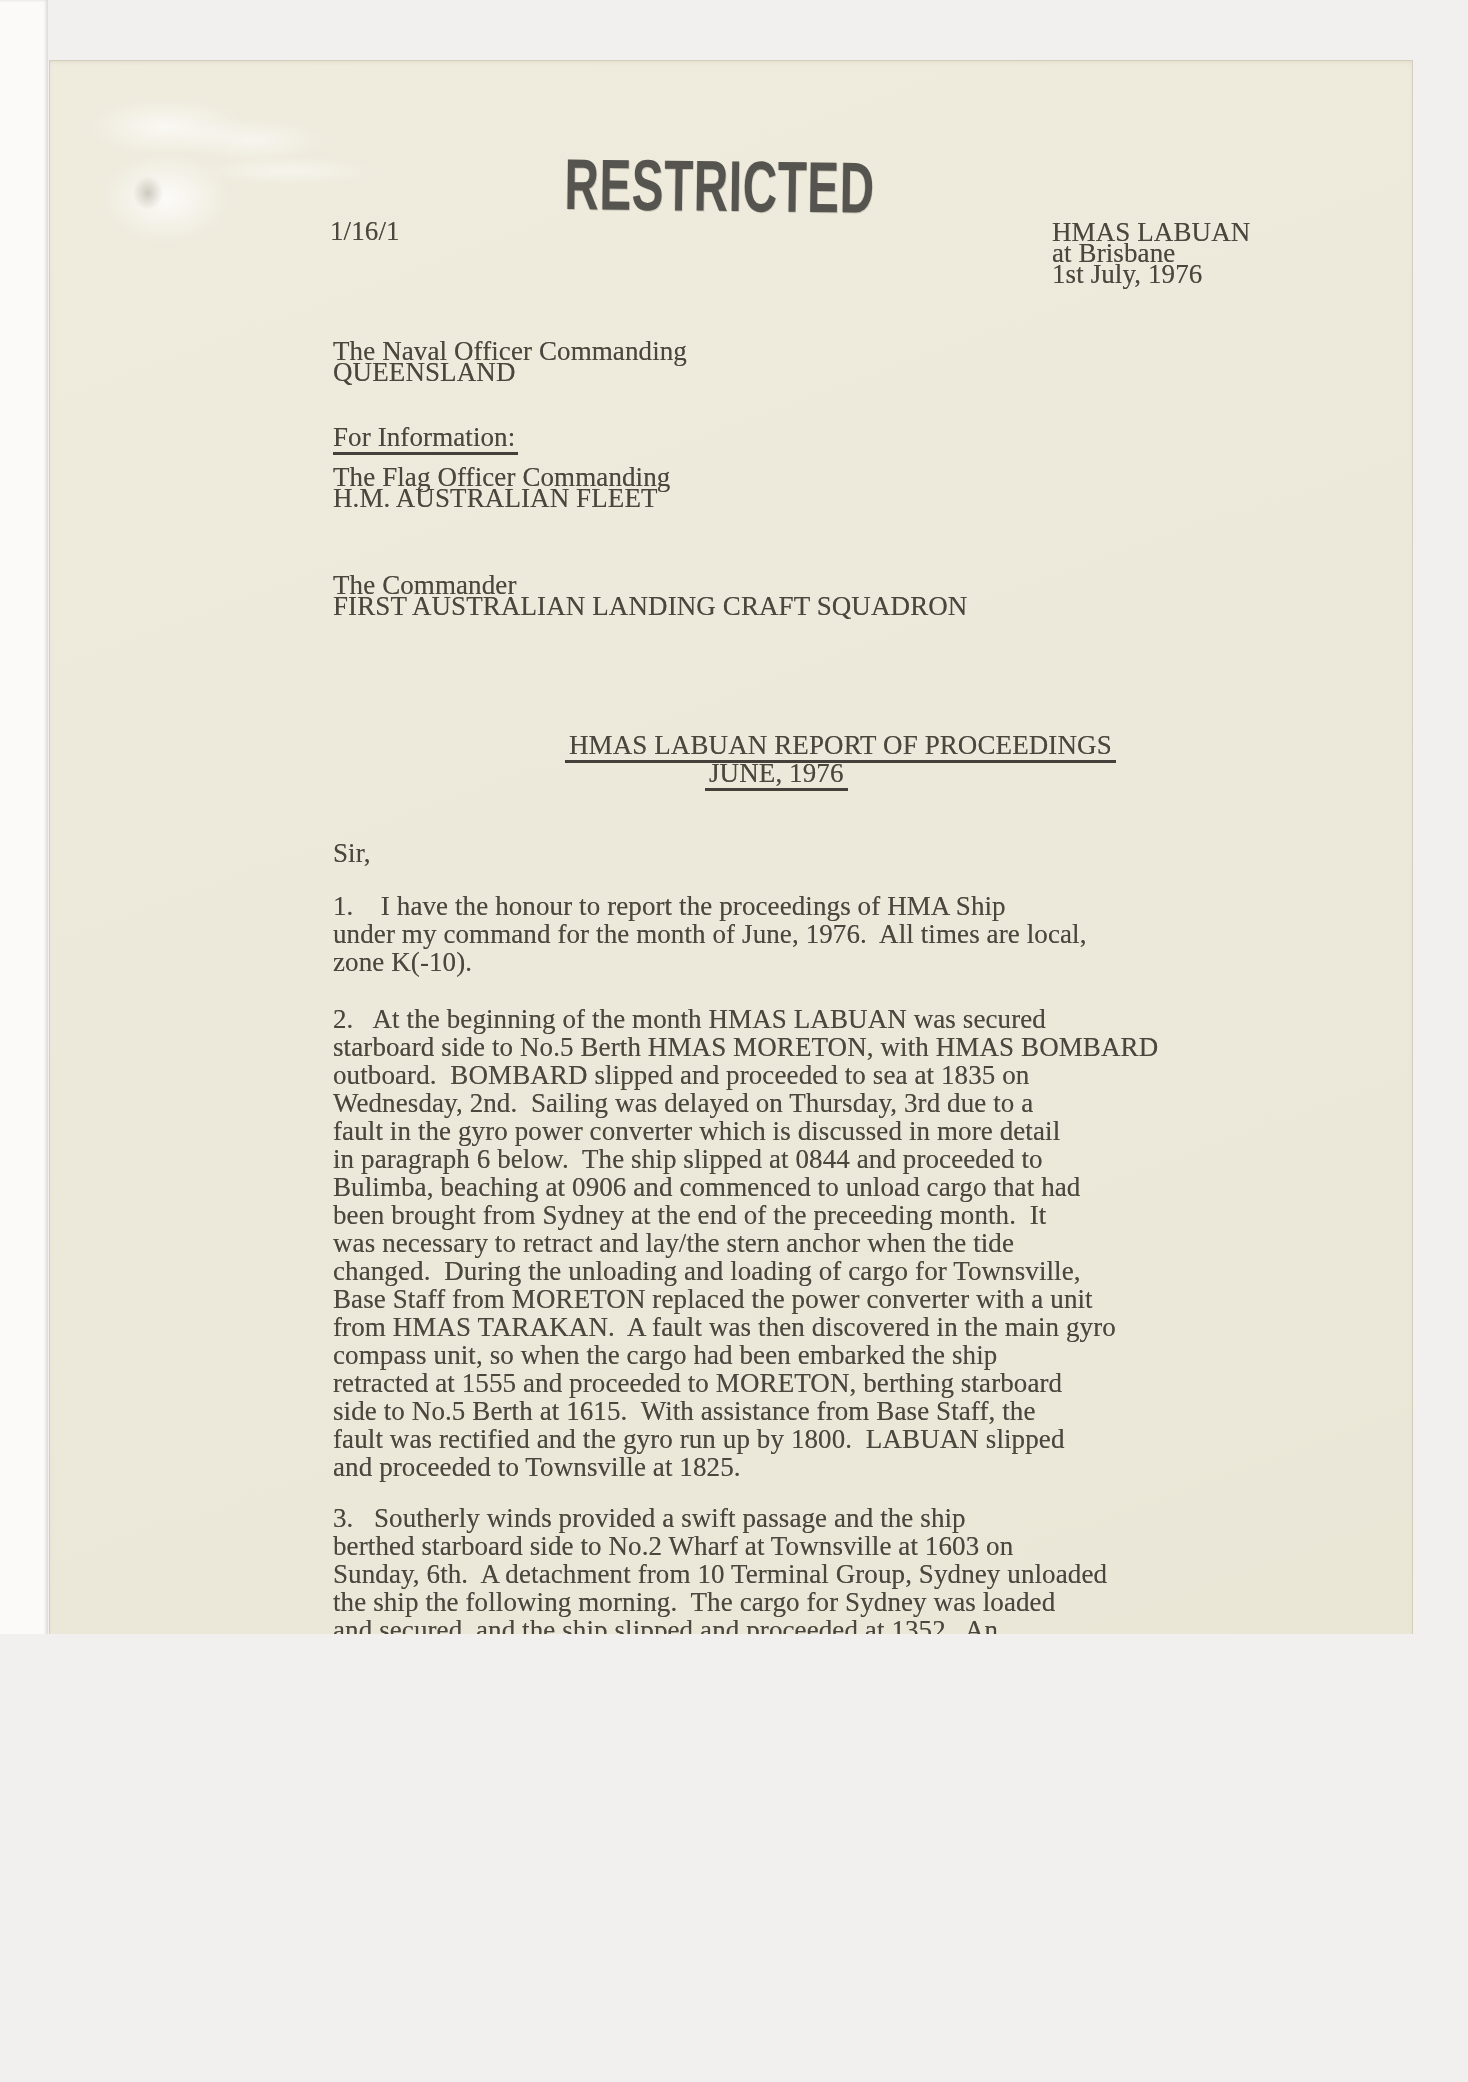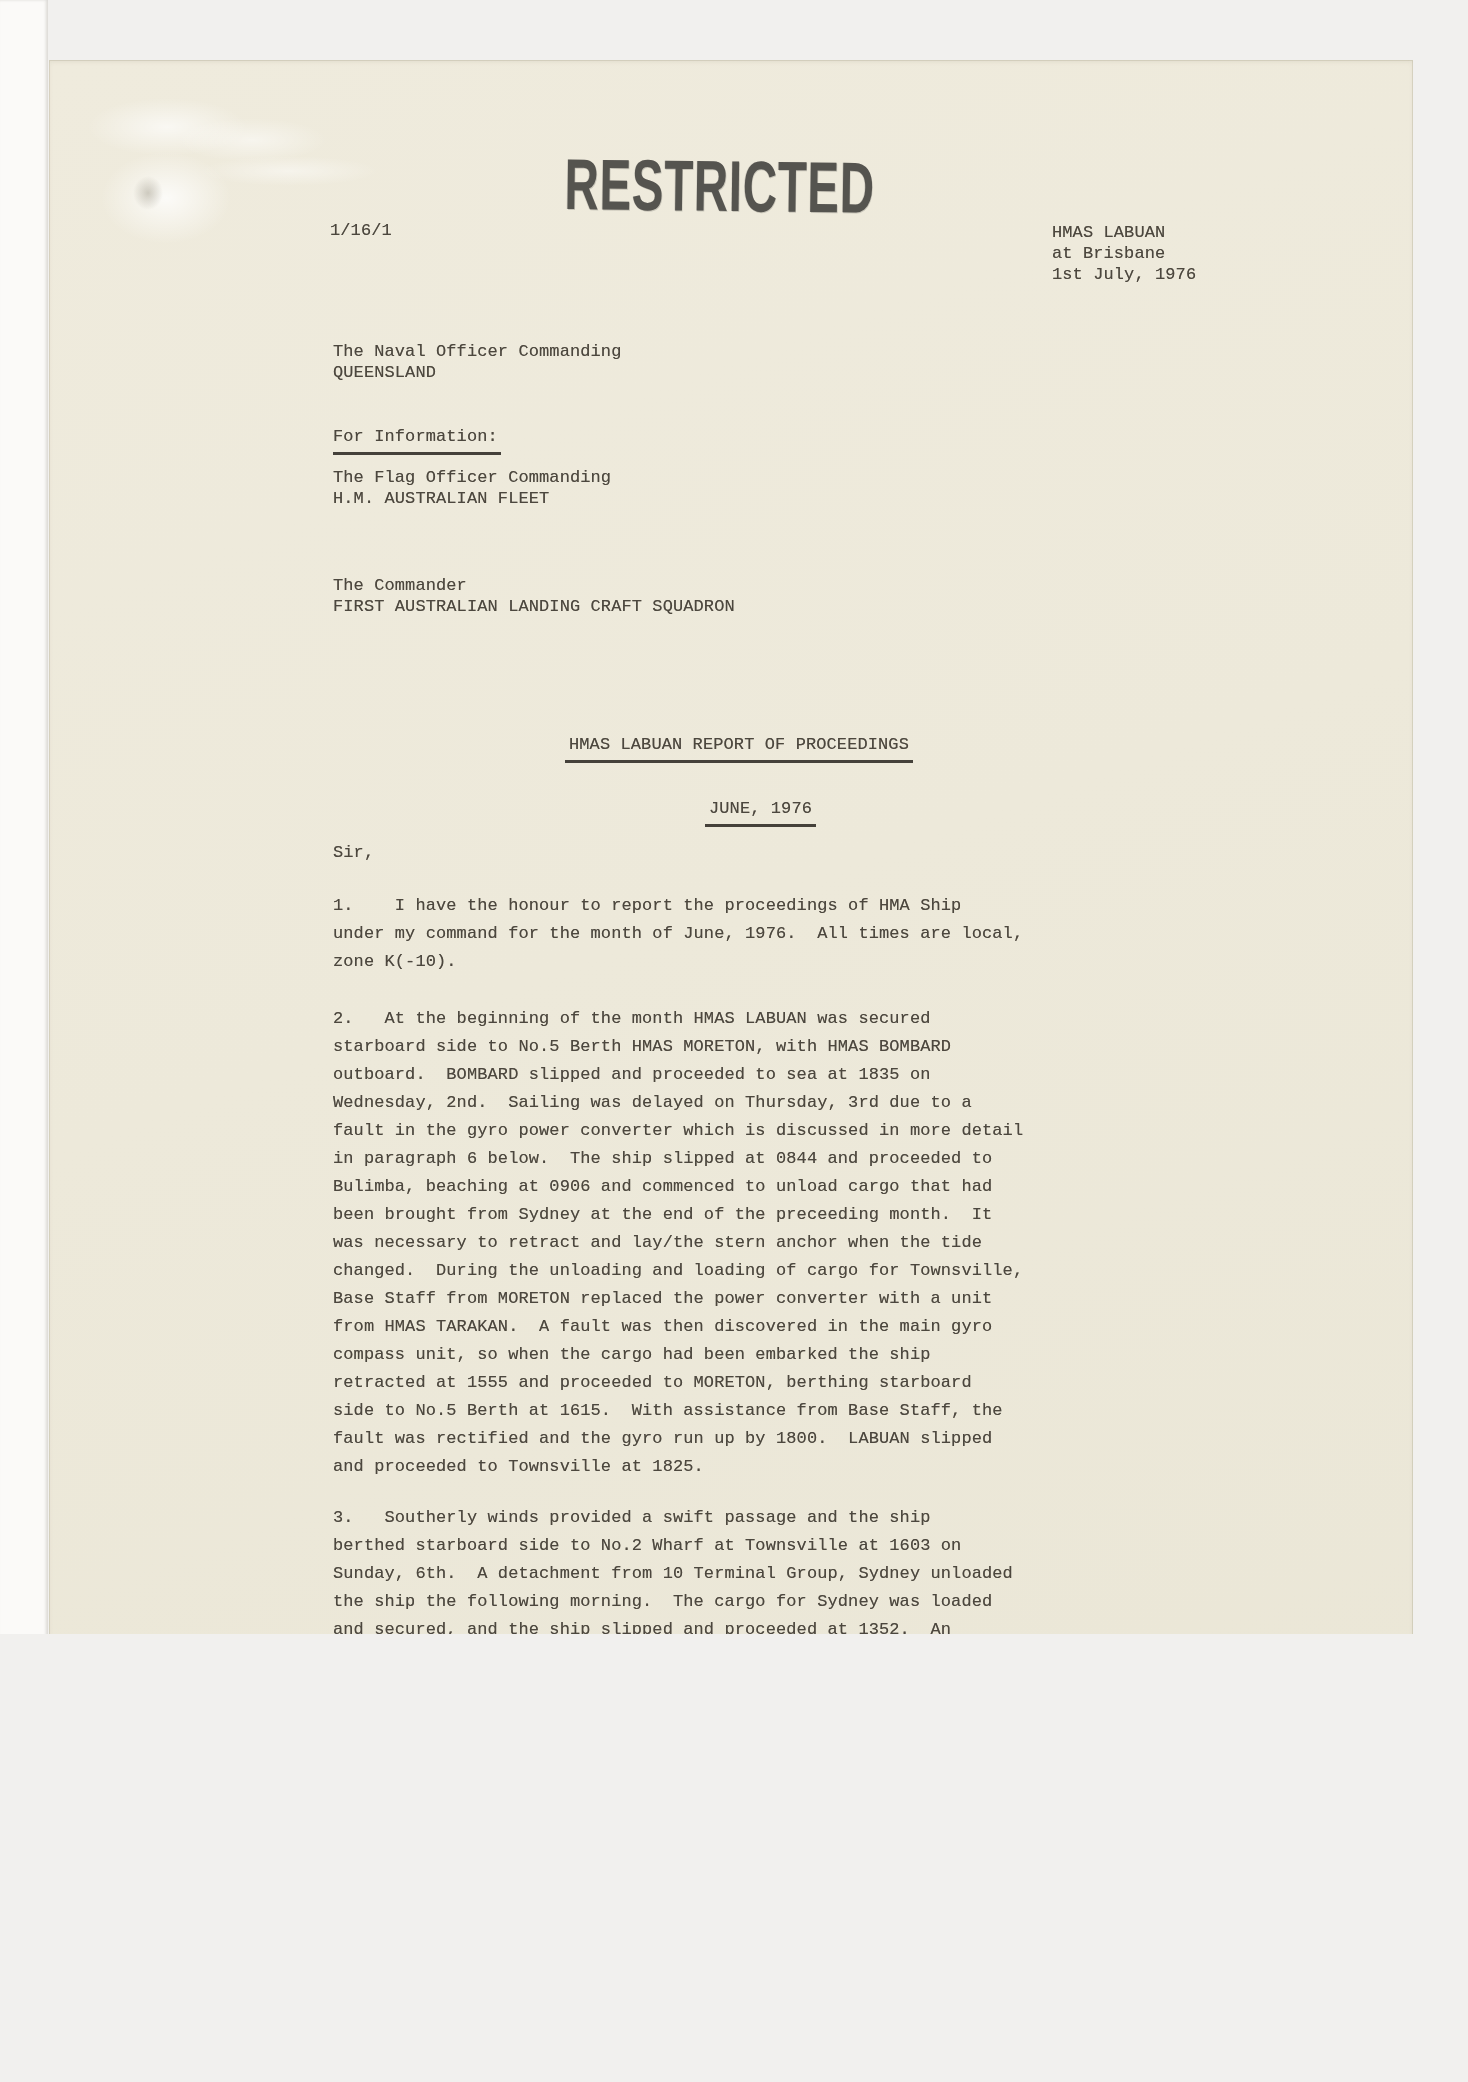--- a/index.html
+++ b/index.html
@@ -10,22 +10,22 @@
   .strip-left{position:absolute;left:0;top:0;width:48px;height:2048px;background:#fbfaf8;box-shadow:inset -2px 0 3px rgba(160,158,150,.35);}
   .band-bottom{position:absolute;left:0;top:1986px;width:1468px;height:62px;background:#e9eaec;}
 
   
   .paper{position:absolute;left:49px;top:60px;width:1364px;height:1933px;
          background:linear-gradient(160deg,#efebdd 0%,#ede9da 45%,#eae6d6 100%);
          clip-path:polygon(0 0,1364px 0,1364px 1933px,0 1927px);
          box-shadow:inset 0 0 0 1px rgba(150,140,115,.22), inset 0 2px 4px rgba(130,120,95,.12);}
 
   
-  .tw{position:absolute;font-family:Liberation Mono, monospace;
-      font-size:17px;line-height:28px;white-space:pre;color:#4c473e;
+  .tw{position:absolute;font-family:Liberation Serif, serif;
+      font-size:27px;line-height:28px;white-space:pre;color:#4c473e;
       letter-spacing:.1px;text-shadow:0 0 .6px rgba(70,64,54,.55);}
   .lh29{line-height:21px;}
   .und{border-bottom:3px solid #45413a;padding:0 3px 1px 0;display:inline-block;}
   .und-c{border-bottom:3px solid #45413a;padding:0 4px 1px 4px;display:inline-block;margin-left:-4px;}
 
   
   .stamp{position:absolute;font-family:"Liberation Sans",sans-serif;font-weight:700;
          font-size:72px;line-height:1;letter-spacing:1px;color:#3f3e3b;opacity:.87;
          transform-origin:left top;white-space:nowrap;
          text-shadow:1px 1px 0 rgba(63,62,59,.25), -1px 0 0 rgba(63,62,59,.2);}
@@ -76,21 +76,21 @@
     <div class="tw" style="left:284px;top:363px;"><span class="und">For Information:</span></div>
 
     <div class="tw lh29" style="left:284px;top:407px;">The Flag Officer Commanding
 H.M. AUSTRALIAN FLEET</div>
 
     <div class="tw lh29" style="left:284px;top:515px;">The Commander
 FIRST AUSTRALIAN LANDING CRAFT SQUADRON</div>
 
     <div class="tw" style="left:520px;top:651px;margin-top:20px;"><span class="und-c">HMAS LABUAN REPORT OF PROCEEDINGS</span></div>
 
-    <div class="tw" style="left:660px;top:699px;margin-top:36px;"><span class="und-c">JUNE, 1976</span></div>
+    <div class="tw" style="left:660px;top:699px;"><span class="und-c">JUNE, 1976</span></div>
 
     <div class="tw" style="left:284px;top:779px;">Sir,</div>
 
     <div class="tw" style="left:284px;top:832px;">1.    I have the honour to report the proceedings of HMA Ship
 under my command for the month of June, 1976.  All times are local,
 zone K(-10).</div>
 
     <div class="tw" style="left:284px;top:945px;">2.   At the beginning of the month HMAS LABUAN was secured
 starboard side to No.5 Berth HMAS MORETON, with HMAS BOMBARD
 outboard.  BOMBARD slipped and proceeded to sea at 1835 on

